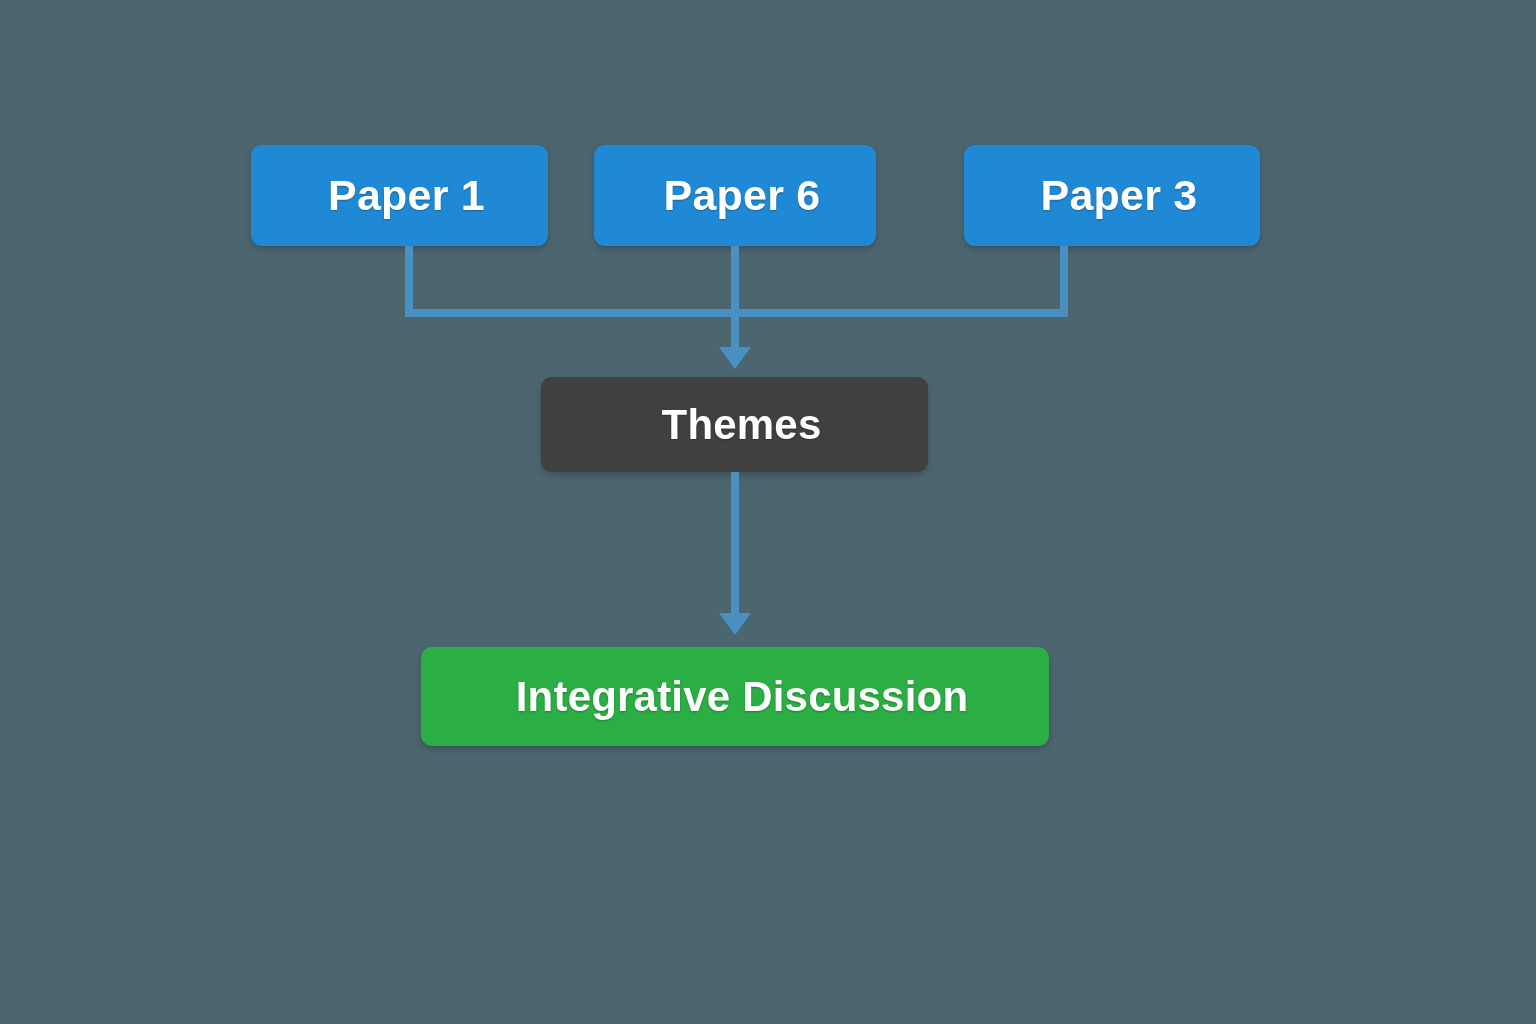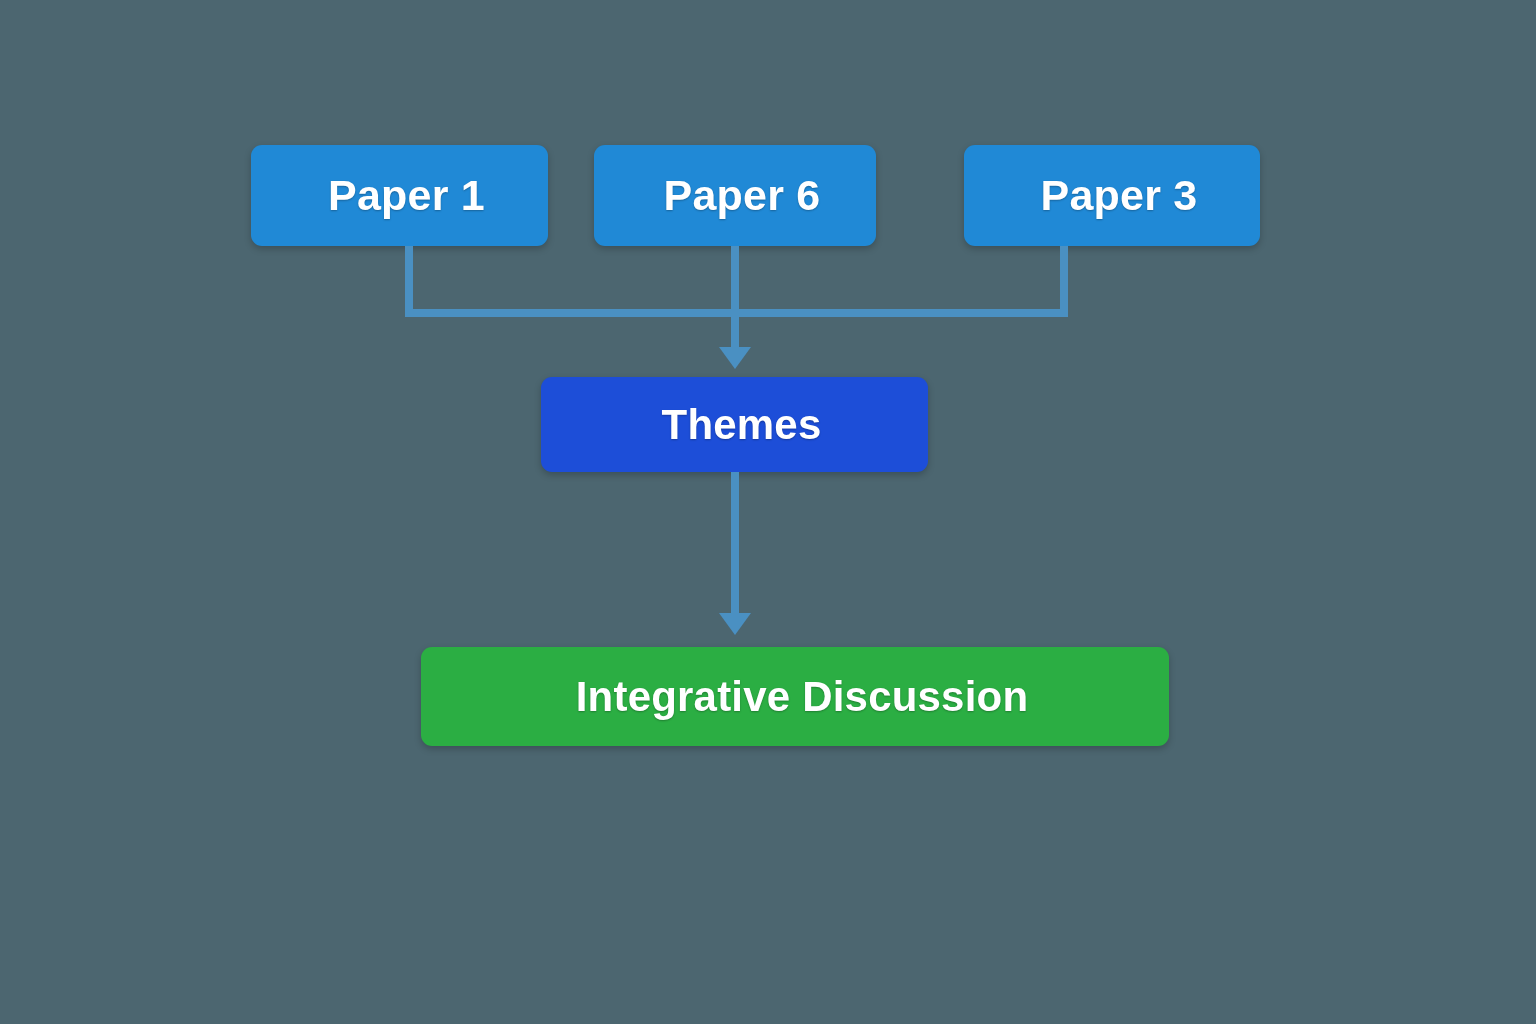--- a/index.html
+++ b/index.html
@@ -42,33 +42,33 @@
     background: #2089d6;
     font-size: 43px;
     height: 101px;
     top: 145px;
   }
   #node-paper-1 { left: 251px; width: 297px; }
   #node-paper-2 { left: 594px; width: 282px; }
   #node-paper-3 { left: 964px; width: 296px; }
 
   #node-themes {
-    background: #1d4ed8;
+    background: #404040;
     left: 541px;
     top: 377px;
     width: 387px;
     height: 95px;
     font-size: 42px;
   }
 
   #node-integrative {
     background: #2bae43;
     left: 421px;
     top: 647px;
-    width: 748px;
+    width: 628px;
     height: 99px;
     font-size: 42px;
   }
 
   
   .conn {
     position: absolute;
     background: #4a90c2;
   }
   .conn-v { width: 8px; }

